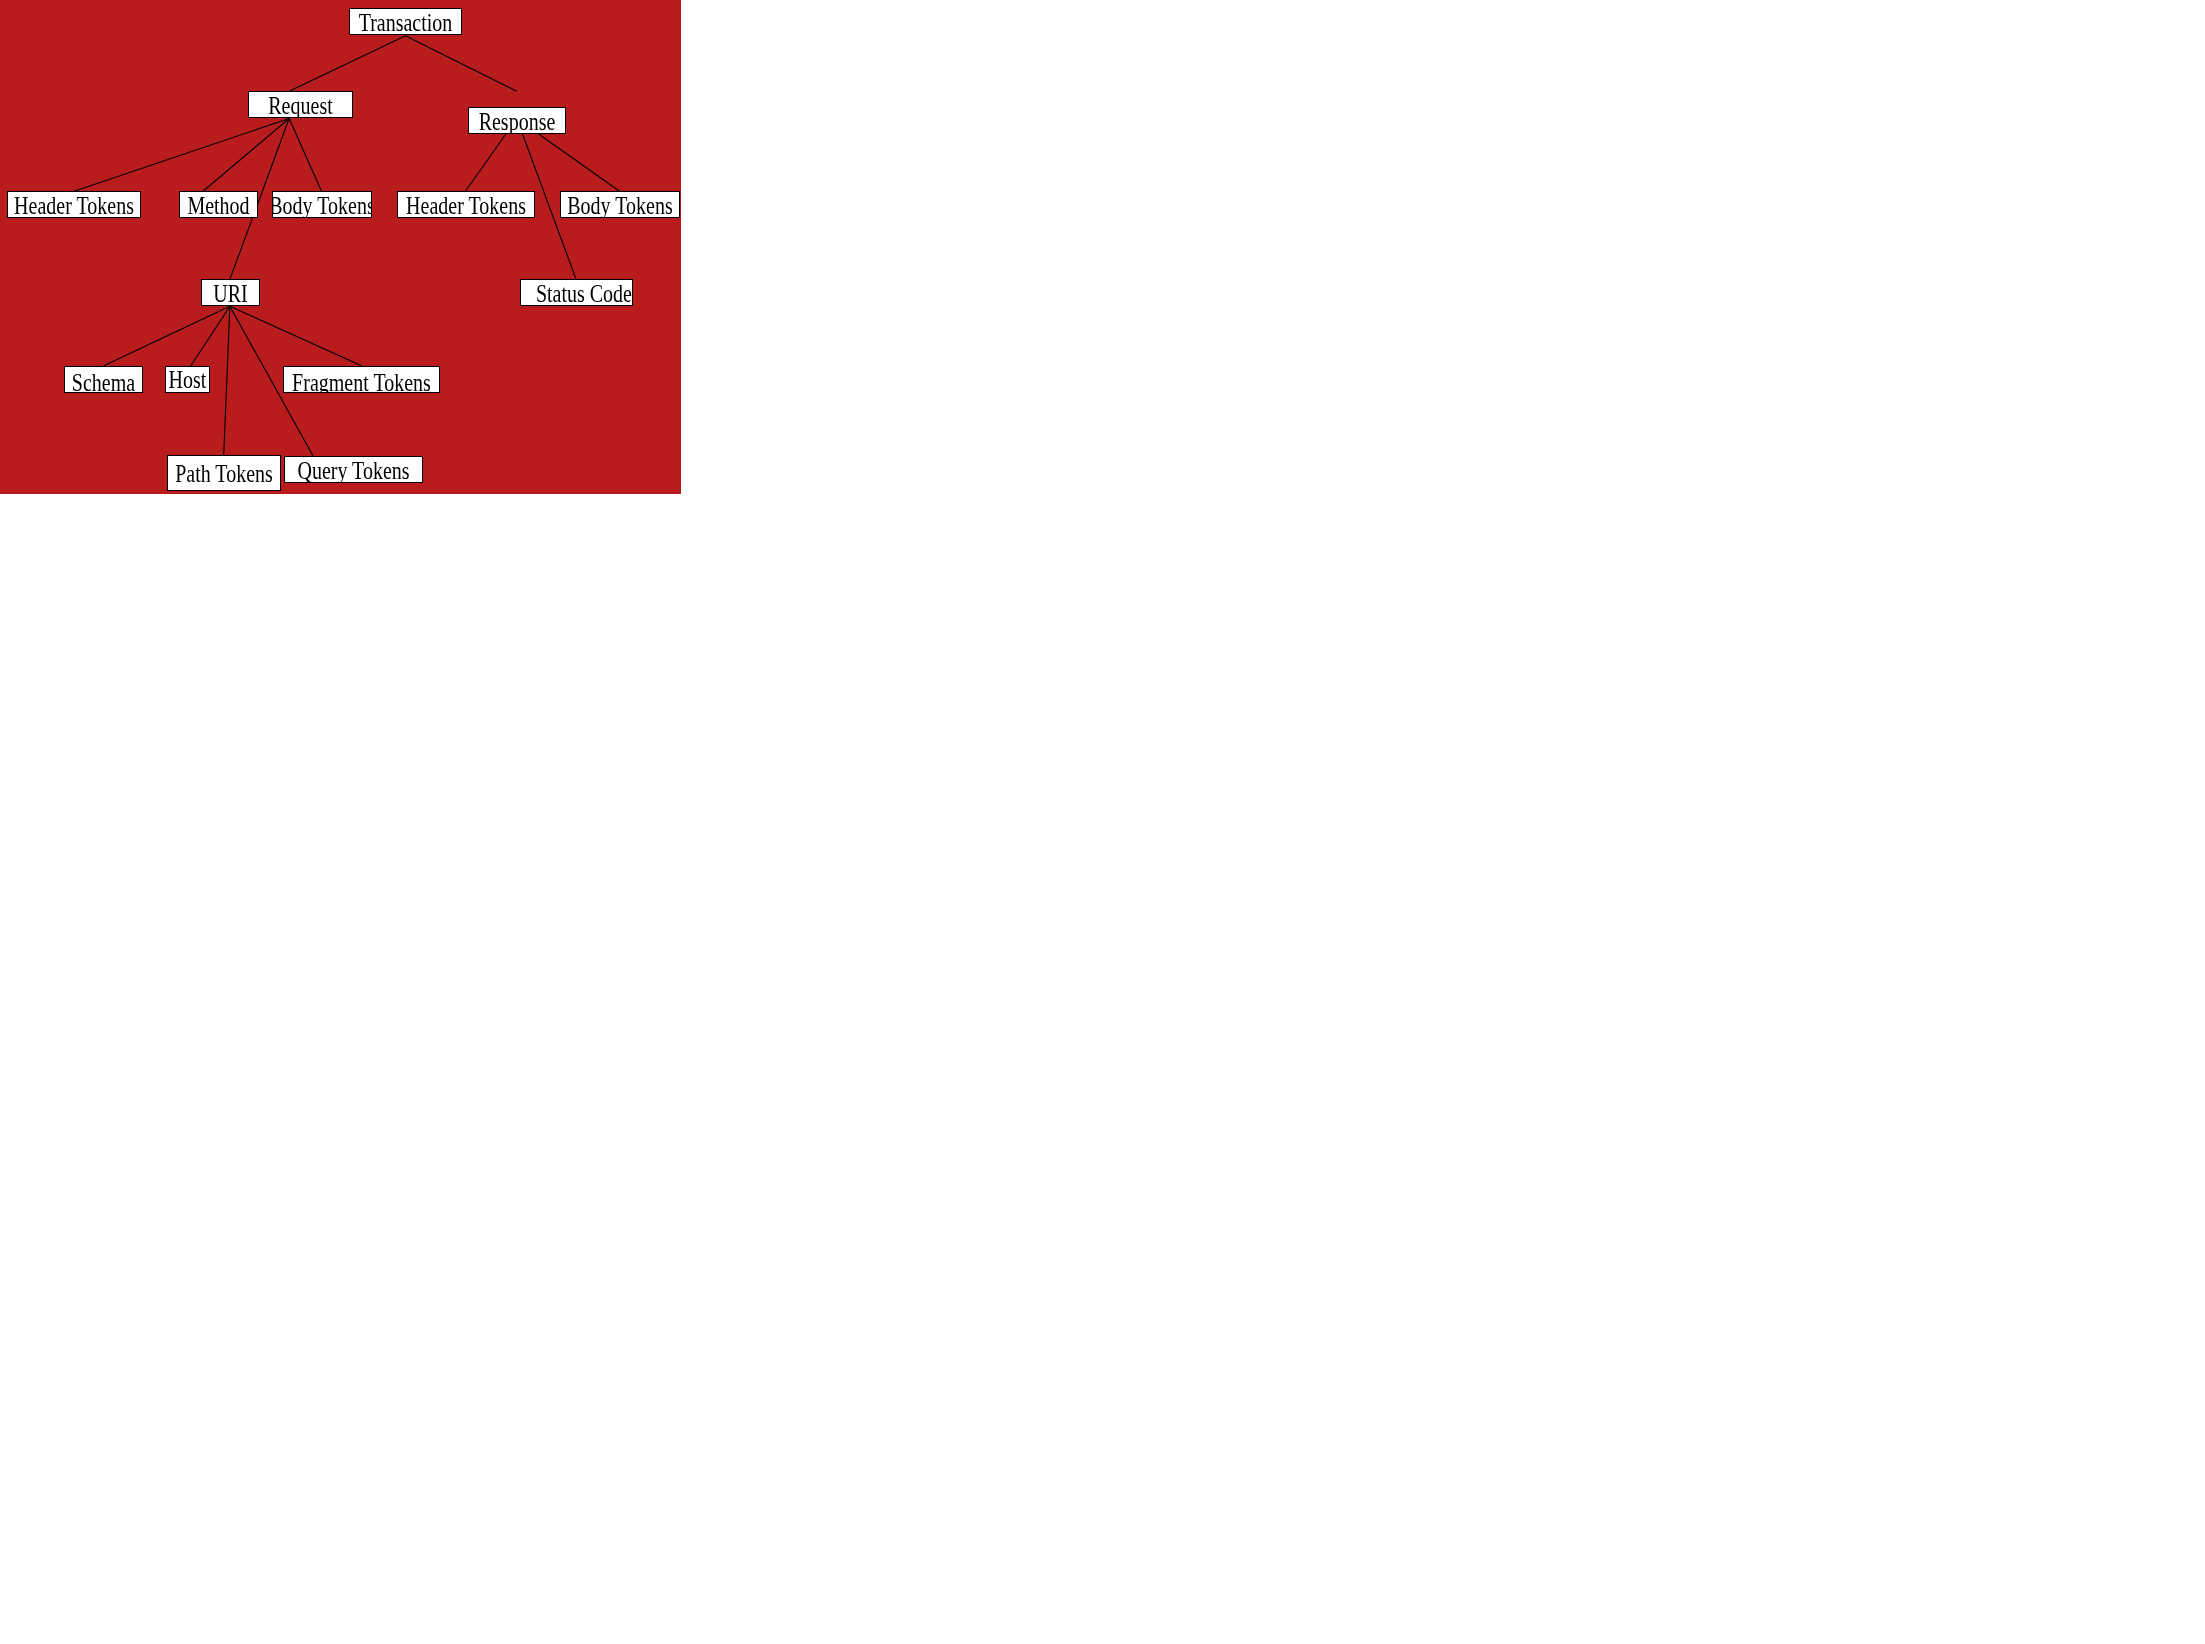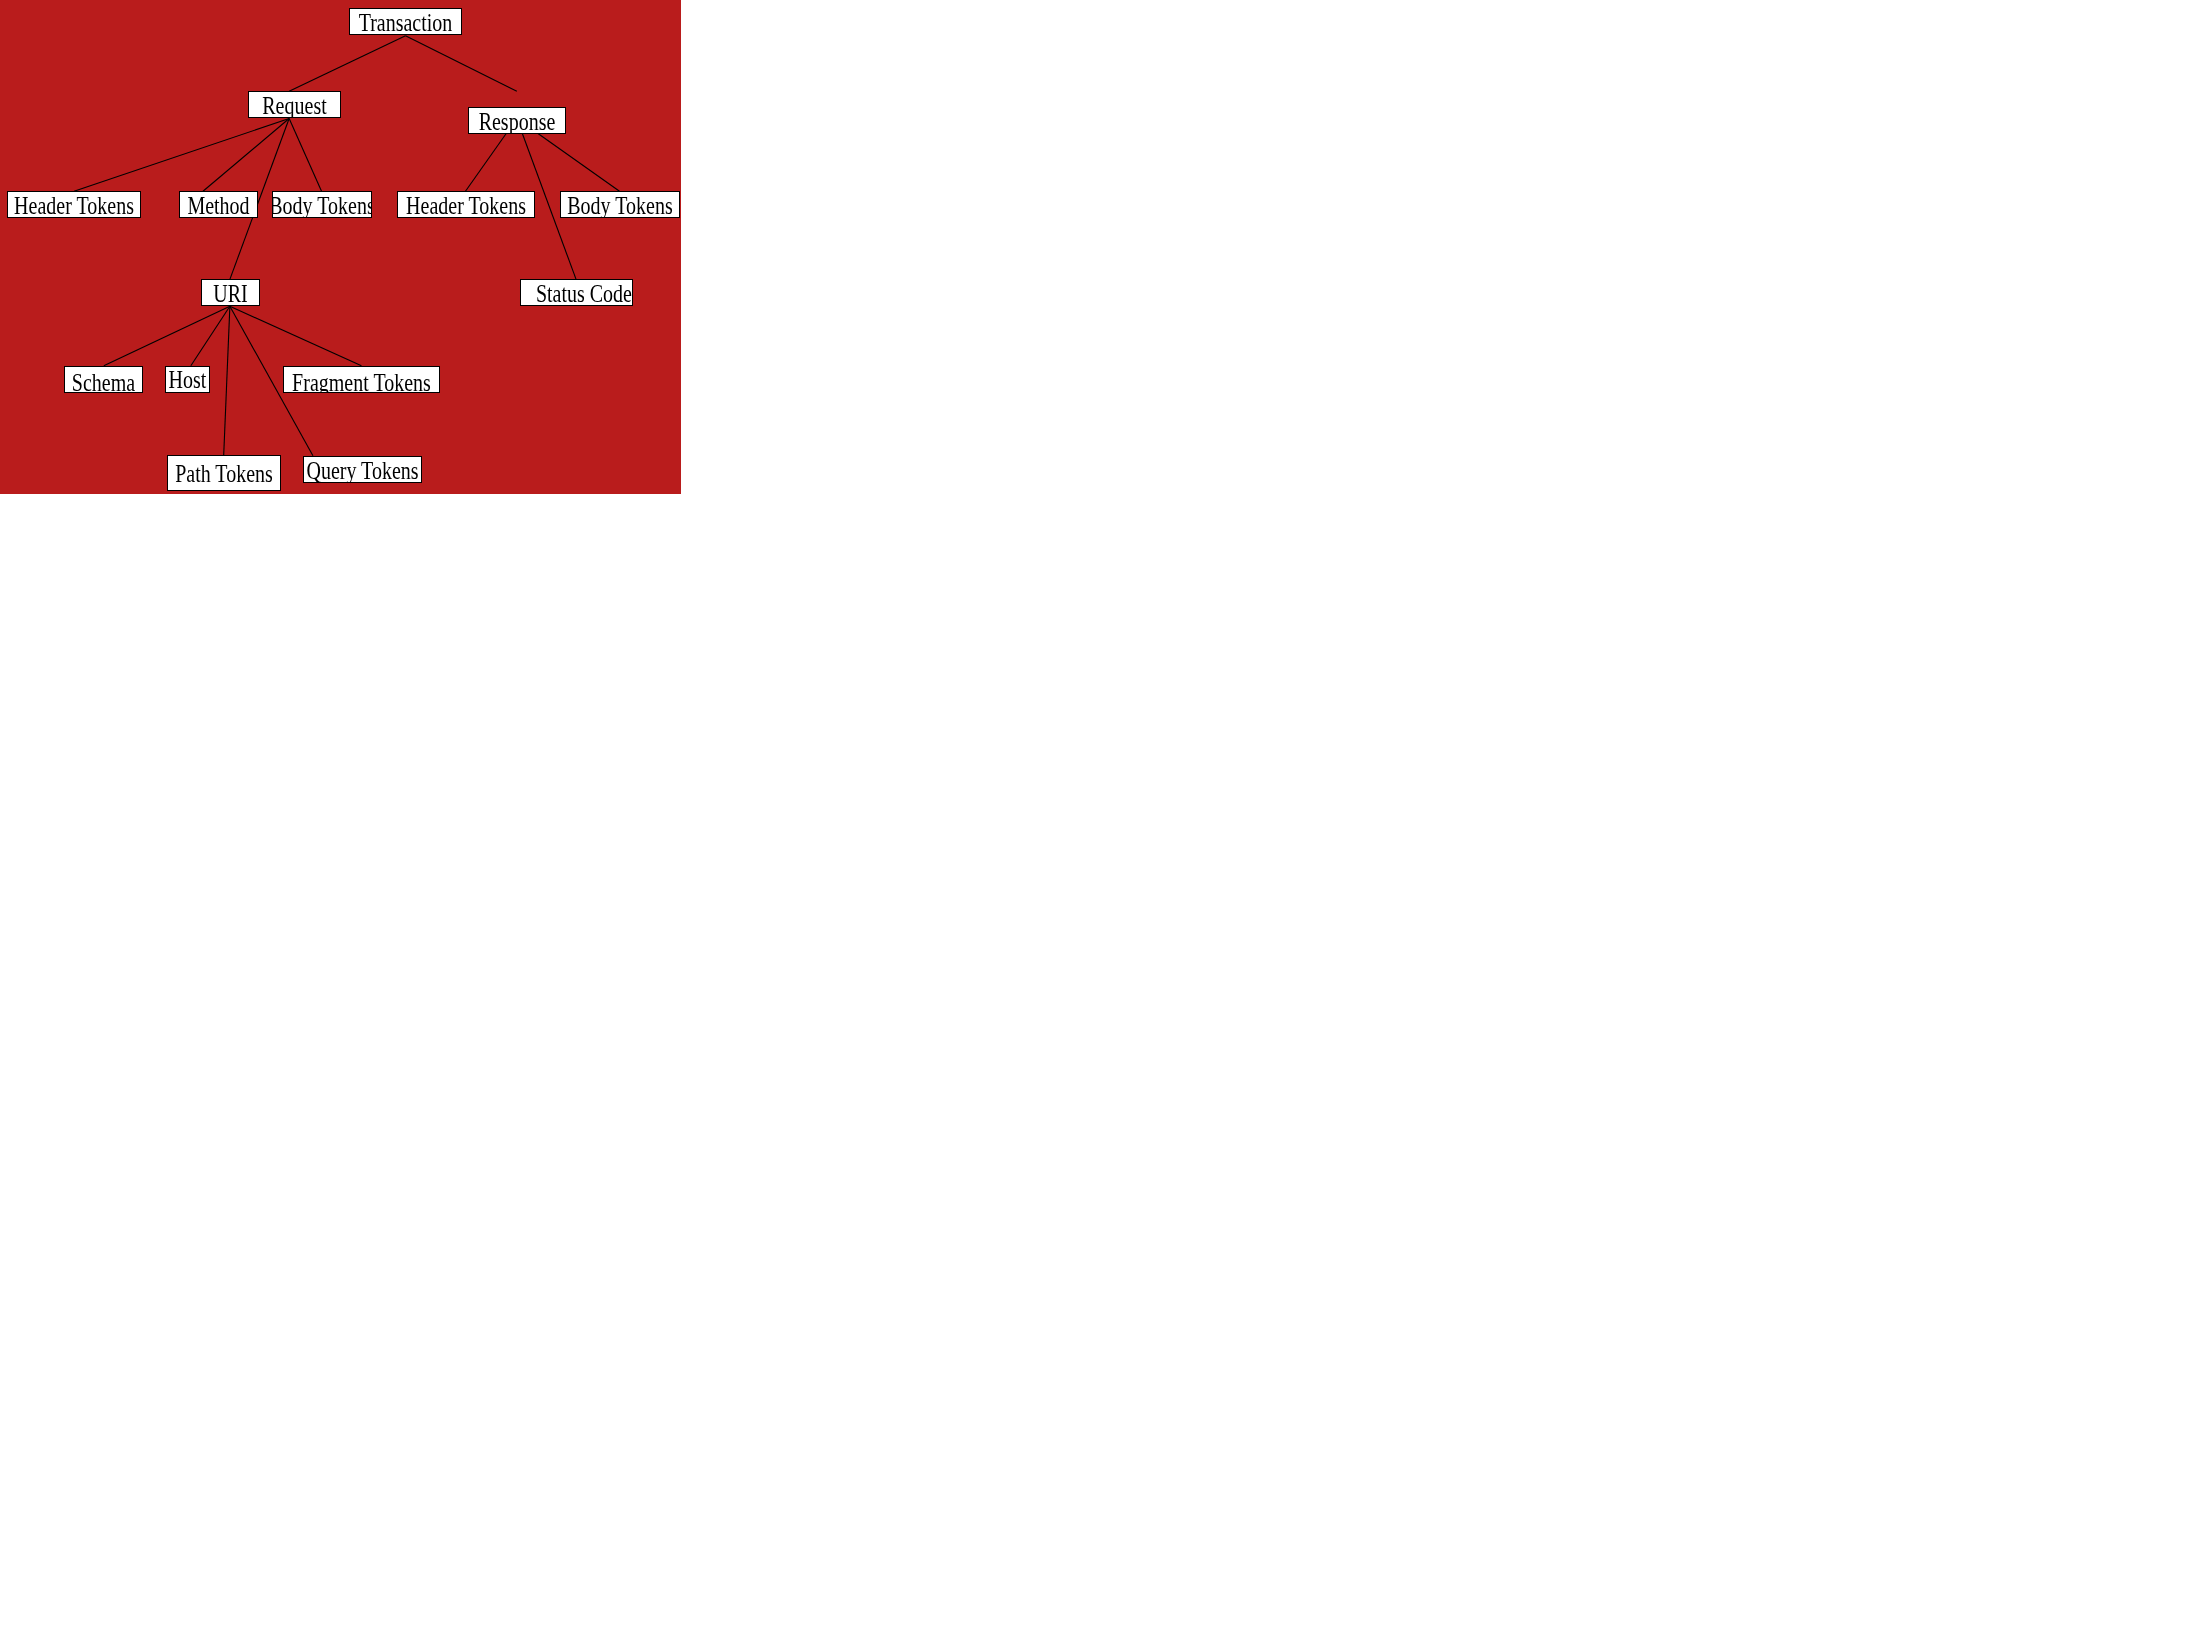--- a/index.html
+++ b/index.html
@@ -52,21 +52,21 @@
       <line x1="521.5" y1="694" x2="235.5" y2="829" stroke="#000000" stroke-width="2.5"></line>
       <line x1="521.5" y1="694" x2="433" y2="829" stroke="#000000" stroke-width="2.5"></line>
       <line x1="521.5" y1="694" x2="820" y2="829" stroke="#000000" stroke-width="2.5"></line>
       <line x1="521.5" y1="694" x2="507.5" y2="1032" stroke="#000000" stroke-width="2.5"></line>
       <line x1="521.5" y1="694" x2="710" y2="1033" stroke="#000000" stroke-width="2.5"></line>
     </svg>
   <div id="nodes">
       <div class="node" style="left: 349px; top: 8.4px; width: 113px; height: 27px; background: rgb(255, 255, 255); border: 1.3px solid rgb(0, 0, 0);">
         <span class="label" style="color: rgb(0, 0, 0);">Transaction</span>
       </div>
-      <div class="node" style="left: 248px; top: 91px; width: 93px; height: 27px; background: rgb(255, 255, 255); border: 1.3px solid rgb(0, 0, 0);">
+      <div class="node" style="left: 248px; top: 91px; width: 105px; height: 27px; background: rgb(255, 255, 255); border: 1.3px solid rgb(0, 0, 0);">
         <span class="label" style="color: rgb(0, 0, 0);">Request</span>
       </div>
       <div class="node" style="left: 468px; top: 91px; width: 98px; height: 27px; background: rgb(255, 255, 255); border: 1.3px solid rgb(0, 0, 0); margin-top: 16px;">
         <span class="label" style="color: rgb(0, 0, 0);">Response</span>
       </div>
       <div class="node" style="left: 7px; top: 191px; width: 134px; height: 27px; background: rgb(255, 255, 255); border: 1.3px solid rgb(0, 0, 0);">
         <span class="label" style="color: rgb(0, 0, 0);">Header Tokens</span>
       </div>
       <div class="node" style="left: 179px; top: 191px; width: 79px; height: 27px; background: rgb(255, 255, 255); border: 1.3px solid rgb(0, 0, 0);">
         <span class="label" style="color: rgb(0, 0, 0);">Method</span>
@@ -91,18 +91,18 @@
       </div>
       <div class="node" style="left: 165px; top: 366px; width: 45px; height: 26.5px; background: rgb(255, 255, 255); border: 1.3px solid rgb(0, 0, 0);">
         <span class="label" style="color: rgb(0, 0, 0);">Host</span>
       </div>
       <div class="node" style="left: 283px; top: 366px; width: 157px; height: 26.5px; background: rgb(255, 255, 255); border: 1.3px solid rgb(0, 0, 0); align-items: flex-end;">
         <span class="label" style="color: rgb(0, 0, 0);">Fragment Tokens</span>
       </div>
       <div class="node" style="left: 167px; top: 455px; width: 114px; height: 36px; background: rgb(255, 255, 255); border: 1.3px solid rgb(0, 0, 0);">
         <span class="label" style="color: rgb(0, 0, 0);">Path Tokens</span>
       </div>
-      <div class="node" style="left: 303px; top: 456px; width: 119px; height: 27px; background: rgb(255, 255, 255); border: 1.3px solid rgb(0, 0, 0);">
+      <div class="node" style="left: 284px; top: 456px; width: 139px; height: 27px; background: rgb(255, 255, 255); border: 1.3px solid rgb(0, 0, 0);">
         <span class="label" style="color: rgb(0, 0, 0);">Query Tokens</span>
       </div>
     </div>
 </div>
 
 
 </body></html>

